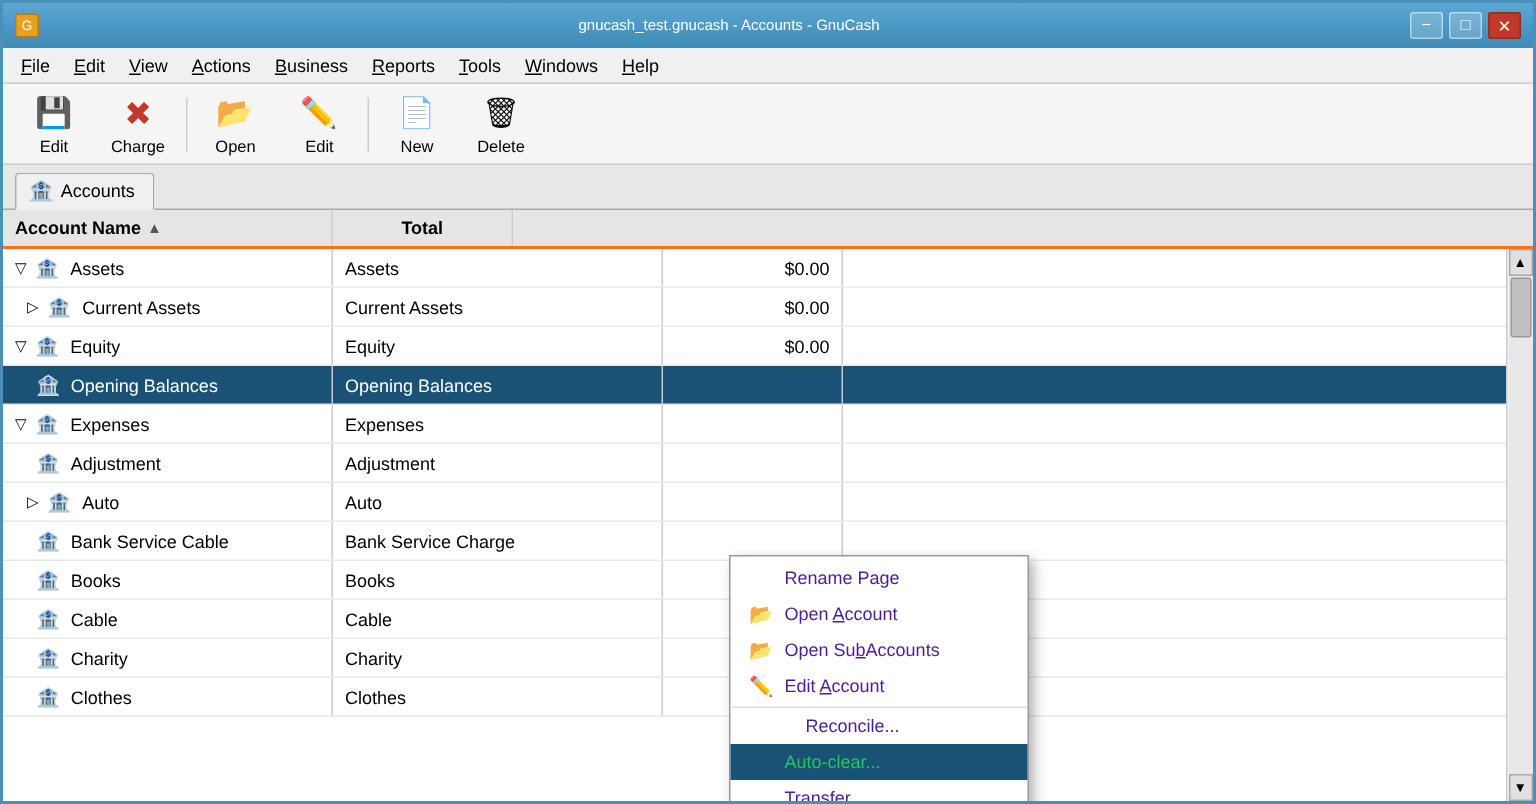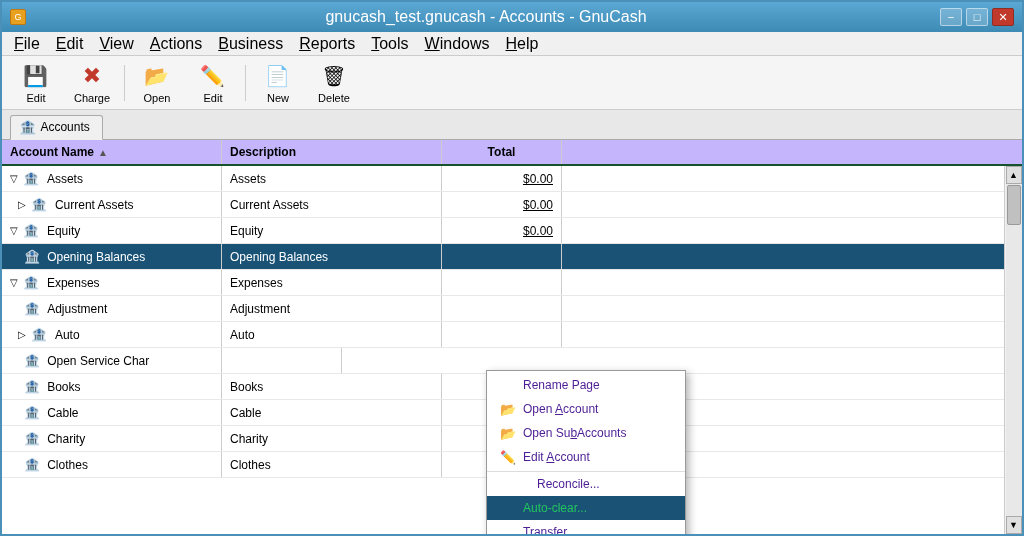--- a/index.html
+++ b/index.html
@@ -39,21 +39,21 @@
       border: 1px solid #c07810;
       border-radius: 2px;
       margin-right: 6px;
       display: inline-flex;
       align-items: center;
       justify-content: center;
       font-size: 9px;
       color: white;
     }
     .title-bar-left { display: flex; align-items: center; }
-    .title-bar-title { flex: 1; text-align: center; font-size: 16px; }
+    .title-bar-title { flex: 1; text-align: center; font-size: 10px; }
     .title-bar-controls { display: flex; gap: 4px; }
     .title-btn {
       width: 22px; height: 18px;
       border: 1px solid rgba(255,255,255,0.5);
       background: rgba(255,255,255,0.2);
       color: white;
       font-size: 11px;
       cursor: pointer;
       display: flex; align-items: center; justify-content: center;
       border-radius: 2px;
@@ -66,21 +66,21 @@
       height: 24px;
       display: flex;
       align-items: center;
       padding: 0 4px;
       border-bottom: 1px solid #ccc;
     }
     .menu-item {
       padding: 2px 8px;
       cursor: pointer;
       border-radius: 2px;
-      font-size: 16px;
+      font-size: 12px;
       color: #000;
     }
     .menu-item u { text-decoration: underline; }
 
     
     .toolbar {
       background: #f5f5f5;
       height: 54px;
       display: flex;
       align-items: center;
@@ -153,22 +153,22 @@
 
     
     .accounts-table {
       flex: 1;
       overflow: hidden;
       display: flex;
       flex-direction: column;
     }
     .table-header {
       display: flex;
-      background: #c4b5fd;
-      border-bottom: 2px solid #14532d;
+      background: #e5e5e5;
+      border-bottom: 2px solid #f97316;
       font-weight: bold;
       font-size: 12px;
     }
     .col-name {
       width: 220px;
       min-width: 220px;
       padding: 5px 8px;
       border-right: 1px solid #ccc;
       display: flex;
       align-items: center;
@@ -236,21 +236,21 @@
     }
     .row.selected {
       background: #1a5276;
       color: white;
     }
     .row .col-name {
       font-weight: normal;
       align-items: center;
     }
     .row .col-desc { align-items: center; display: flex; }
-    .row .col-total { display: flex; align-items: center; justify-content: flex-end; text-decoration: underline; }
+    .row .col-total { display: flex; align-items: center; justify-content: flex-end; }
     .indent-1 { padding-left: 16px; }
     .expand-icon { font-size: 10px; margin-right: 2px; cursor: pointer; }
     .row-icon { font-size: 13px; margin-right: 3px; }
 
     
     .context-menu {
       position: absolute;
       top: 230px;
       left: 484px;
       width: 200px;
@@ -339,23 +339,20 @@
   </div>
 
   <div class="main-content">
     <div class="accounts-table">
 
       <div class="table-header">
         <div class="col-name">
           <span>Account Name</span>
           <span class="sort-arrow">▲</span>
         </div>
-        <div class="col-desc">
-          <span>Description</span>
-        </div>
         <div class="col-total">
           <span>Total</span>
         </div>
         <div class="col-rest"></div>
       </div>
 
       <div style="display:flex; flex:1; overflow:hidden;">
         <div class="table-rows">
 
           <div class="row">
@@ -432,22 +429,23 @@
             </div>
             <div class="col-desc">Auto</div>
             <div class="col-total"></div>
             <div class="col-rest"></div>
           </div>
 
           <div class="row">
             <div class="col-name indent-1">
               <span class="expand-icon"></span>
               <span class="row-icon">🏦</span>
-              <span>Open Service Char</span>
-            </div>
+              <span>Bank Service Cable</span>
+            </div>
+            <div class="col-desc">Bank Service Charge</div>
             <div class="col-total"></div>
             <div class="col-rest"></div>
           </div>
 
           <div class="row">
             <div class="col-name indent-1">
               <span class="expand-icon"></span>
               <span class="row-icon">🏦</span>
               <span>Books</span>
             </div>

